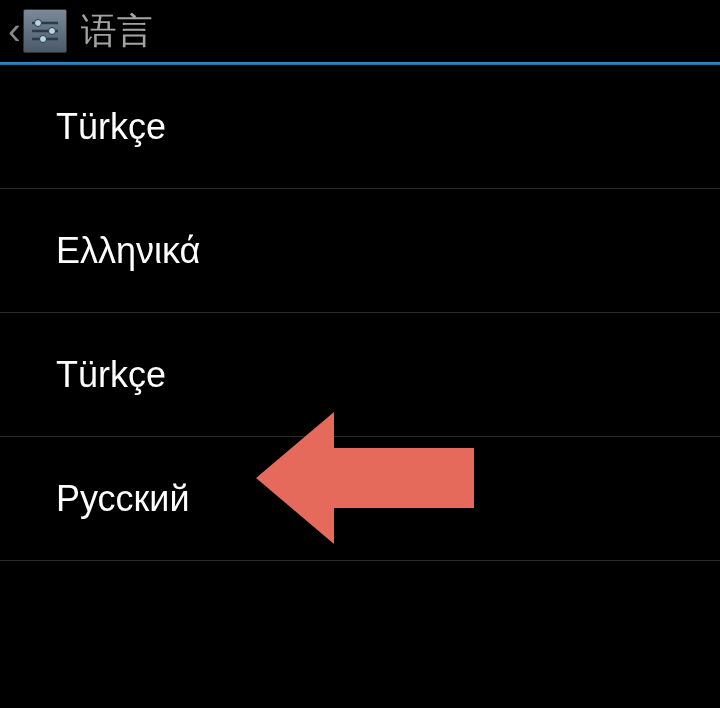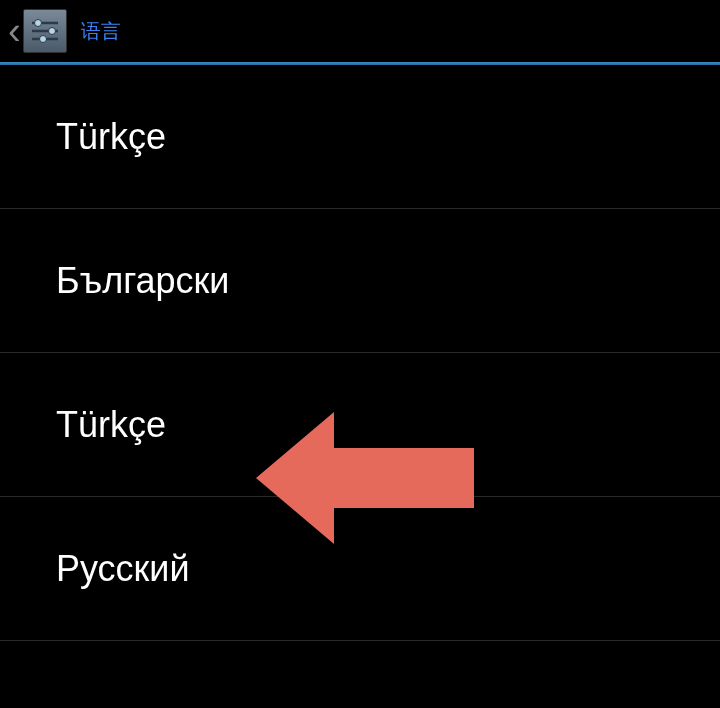--- a/index.html
+++ b/index.html
@@ -41,35 +41,35 @@
       flex-direction: column;
       justify-content: center;
       align-items: center;
       position: relative;
     }
     .settings-icon svg {
       width: 38px;
       height: 38px;
     }
     .header-title {
-      font-size: 20px;
-      color: #3b82f6;
+      font-size: 36px;
+      color: #a3a3a3;
       font-weight: 400;
       font-family: Liberation Mono, monospace;
     }
     .divider {
       height: 3px;
       background: linear-gradient(to bottom, #3a8fc7, #2a6a9a);
       width: 100%;
     }
     .list {
       width: 100%;
     }
     .list-item {
-      height: 144px;
+      height: 124px;
       display: flex;
       align-items: center;
       padding-left: 56px;
       border-bottom: 1px solid #2a2a2a;
       cursor: pointer;
     }
     .list-item-label {
       font-size: 36px;
       color: #ffffff;
       font-weight: 400;
@@ -99,21 +99,21 @@
   <span class="header-title">语言</span>
 </div>
 
 <div class="divider"></div>
 
 <div class="list">
   <div class="list-item">
     <span class="list-item-label">Türkçe</span>
   </div>
   <div class="list-item">
-    <span class="list-item-label">Български</span>
+    <span class="list-item-label">Ελληνικά</span>
   </div>
   <div class="list-item">
     <span class="list-item-label">Türkçe</span>
   </div>
   <div class="list-item">
     <span class="list-item-label">Русский</span>
   </div>
 </div>
 
 <div class="annotation-arrow">

